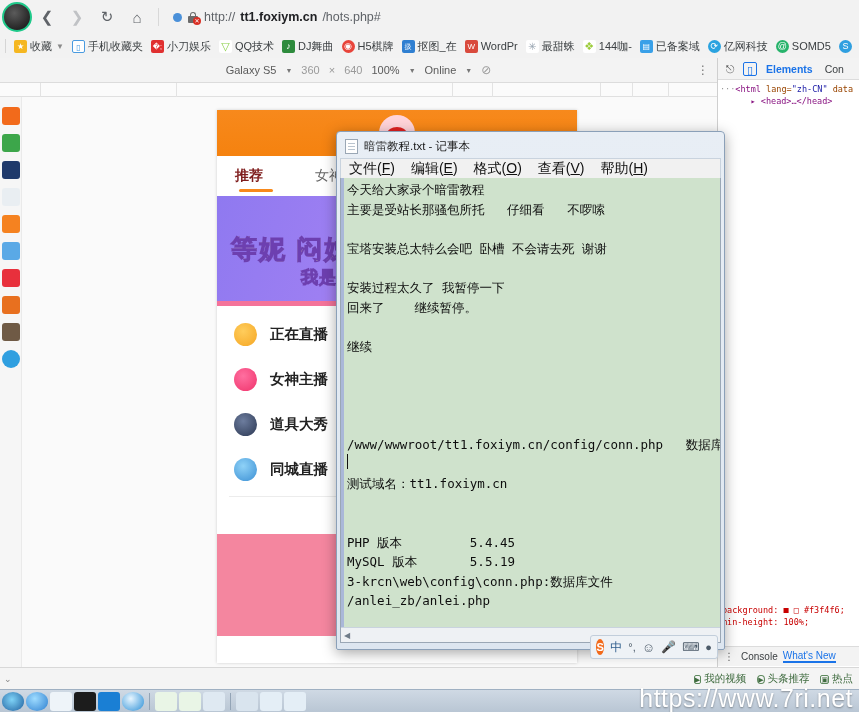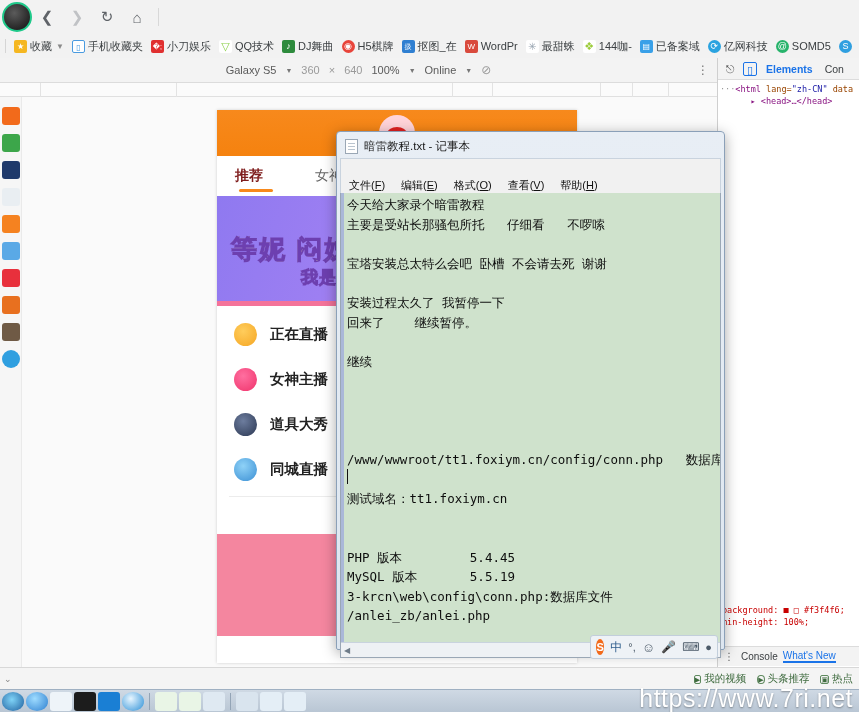--- a/index.html
+++ b/index.html
@@ -194,23 +194,23 @@
   }
   .np-doc-ico {
     width: 13px; height: 15px; background: #fefefe; border: 1px solid #9aa7b5;
     position: relative; flex: 0 0 auto;
   }
   .np-doc-ico::after {
     content: ""; position: absolute; left: 2px; top: 3px; right: 2px; height: 1px;
     background: #b9c4cf; box-shadow: 0 3px 0 #b9c4cf, 0 6px 0 #b9c4cf;
   }
   .np-menubar {
-    height: 35px; background: #f1f1f1; border: 1px solid #c9d3de; border-bottom: none;
+    height: 20px; background: #f1f1f1; border: 1px solid #c9d3de; border-bottom: none;
     display: flex; align-items: flex-end; gap: 16px; padding-left: 8px;
-    font-size: 11px; color: #111;
+    font-size: 14px; color: #111;
   }
   .np-menu u { text-decoration: underline; }
   .np-body {
     height: 465px; background: #cfe2cc; border: 1px solid #9aa7b5; border-top: none;
     position: relative; overflow: hidden;
   }
   .np-text {
     position: absolute; left: 6px; top: 2px; right: 14px;
     font-family: "DejaVu Sans Mono", "Liberation Mono", monospace;
     font-size: 12.5px; line-height: 19.6px; color: #0d0d0d; white-space: pre;
@@ -267,20 +267,31 @@
 <div id="root">
 
   <div class="browser-chrome">
     <div class="nav-row">
       <div class="profile-orb"></div>
       <div class="nav-btn">❮</div>
       <div class="nav-btn disabled">❯</div>
       <div class="nav-btn">↻</div>
       <div class="nav-btn">⌂</div>
       <div class="nav-sep"></div>
+      <div class="omnibox">
+        <span class="dot-icon"></span>
+        <span class="lock-bad">
+          <span class="shackle"></span>
+            <span class="body"></span>
+            <span class="x">✕</span>
+        </span>
+        <span class="url-scheme">http://</span>
+          <span class="url-host">tt1.foxiym.cn</span>
+          <span class="url-path">/hots.php#</span>
+      </div>
     </div>
 
     <div class="bookmarks-bar">
       <div class="bm-vsep"></div>
       <div class="bm">
         <span class="bm-ico" style="background:#f5b721">★</span>
         <span>收藏</span>
         <span class="bm-caret">▼</span>
       </div>
       <div class="bm">

